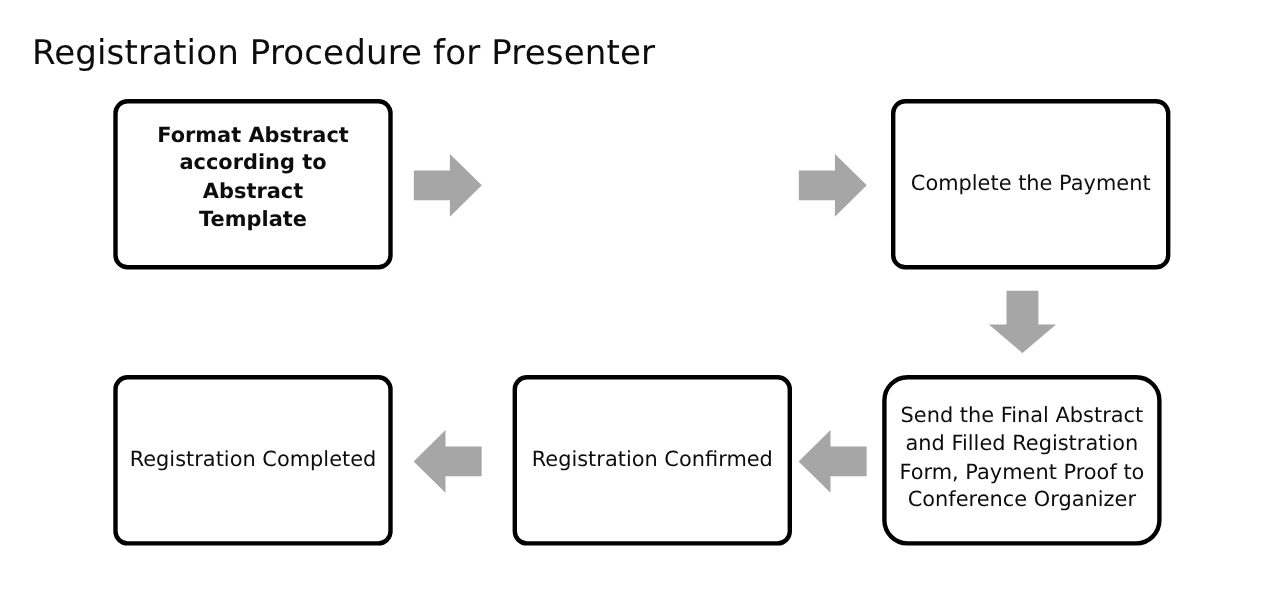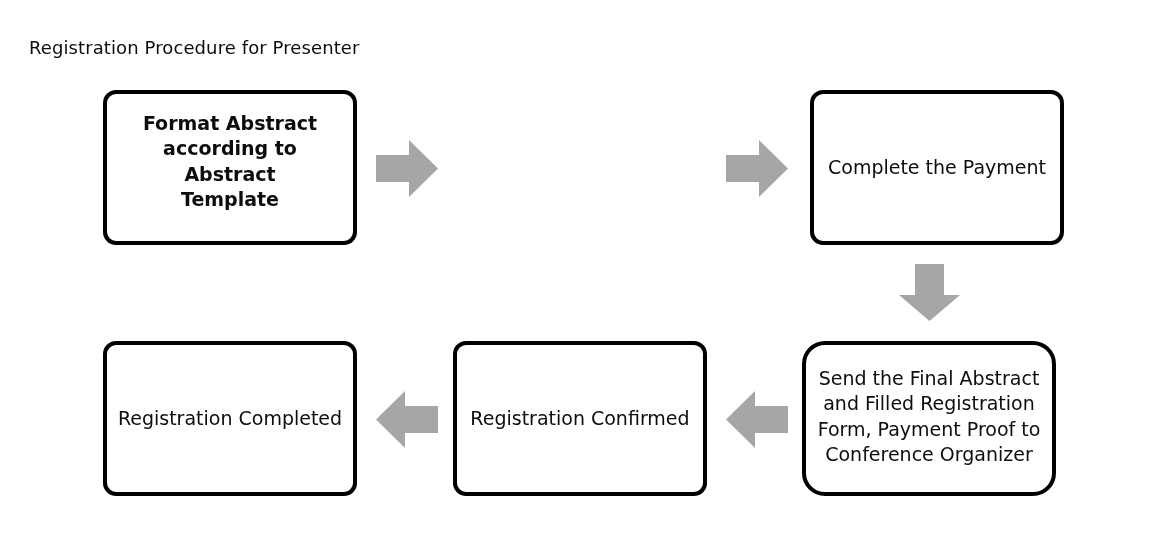--- a/index.html
+++ b/index.html
@@ -16,21 +16,21 @@
   #canvas {
     position: relative;
     width: 1157px;
     height: 537px;
     background: #ffffff;
   }
   .title {
     position: absolute;
     left: 29px;
     top: 31px;
-    font-size: 18px;
+    font-size: 31px;
     line-height: 34px;
     color: #0d0d0d;
     letter-spacing: 0.1px;
     white-space: nowrap;
   }
   .node {
     position: absolute;
     box-sizing: border-box;
     width: 254px;
     height: 155px;
@@ -48,21 +48,21 @@
     color: #0d0d0d;
     text-align: center;
     white-space: pre-line;
   }
   
   #node-format-abstract { left: 103px; top: 90px; font-weight: bold; }
   #node-download-form   { left: 453px; top: 90px; }
   #node-complete-payment{ left: 810px; top: 90px; }
   
   #node-registration-completed { left: 103px; top: 341px; }
-  #node-registration-confirmed { left: 453px; top: 341px; }
+  #node-registration-confirmed { left: 466px; top: 341px; }
   #node-send-final-abstract    { left: 802px; top: 341px; border-radius: 23px; }
 
   
   #node-format-abstract .node-label { transform: translateY(-6px); }
   #node-download-form   .node-label { transform: translateY(-6px); }
   #node-send-final-abstract .node-label { transform: translateY(-2px); }
 
   .arrow {
     position: absolute;
     display: block;

